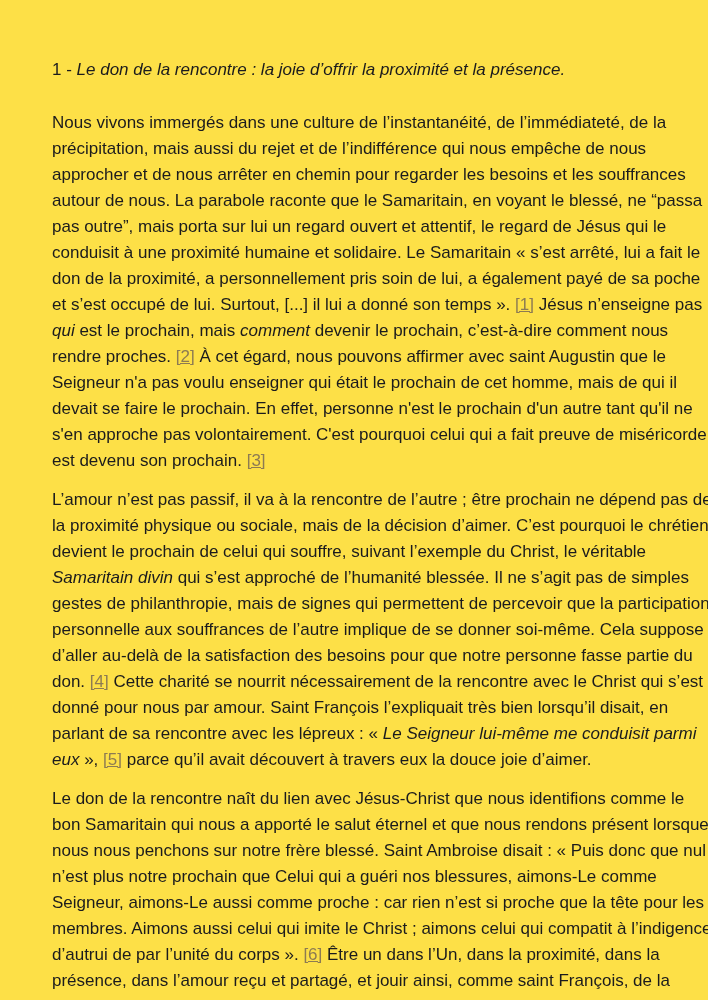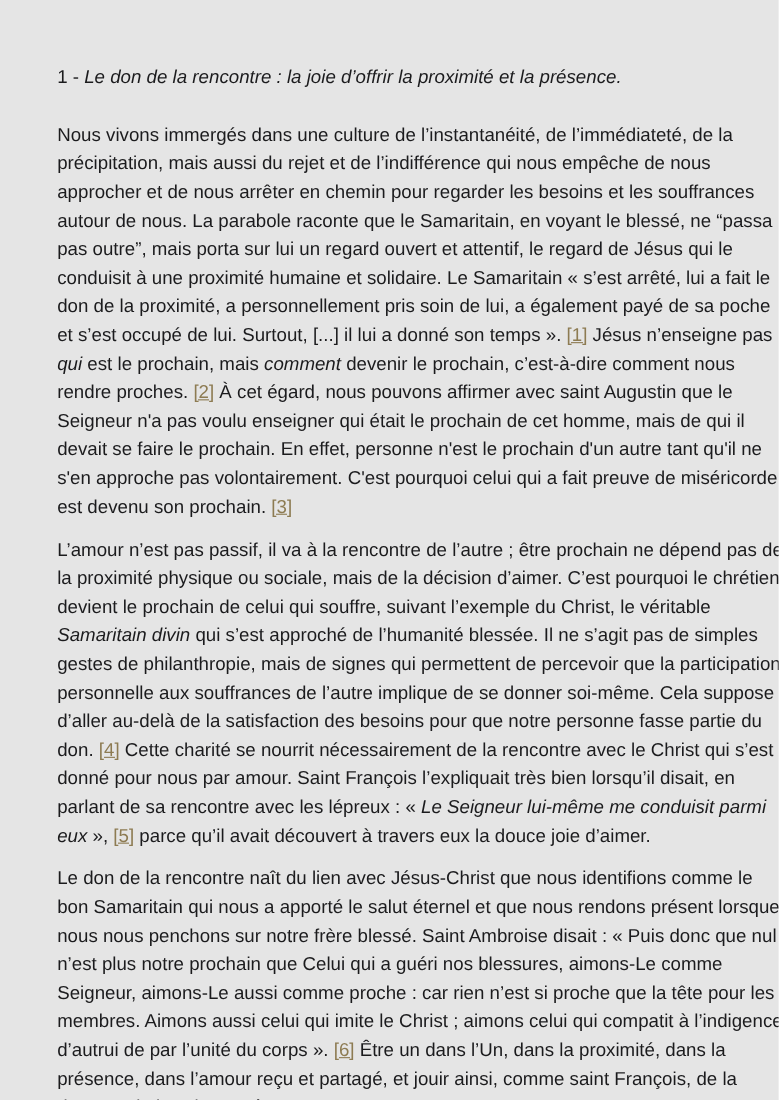--- a/index.html
+++ b/index.html
@@ -5,21 +5,21 @@
   html, body {
     margin: 0;
     padding: 0;
     background: #ffffff;
   }
   .viewport {
     position: relative;
     width: 708px;
     height: 1000px;
     overflow: hidden;
-    background: #e5e5e5;
+    background: #fde047;
   }
   .page {
     padding: 57px 0 0 52px;
     color: var(--text-color, #1b1b1d);
     font-family: "Liberation Sans", sans-serif;
   }
   .doc-heading {
     width: 660px;
     margin: 0 0 27px 0;
     font-size: 17px;

